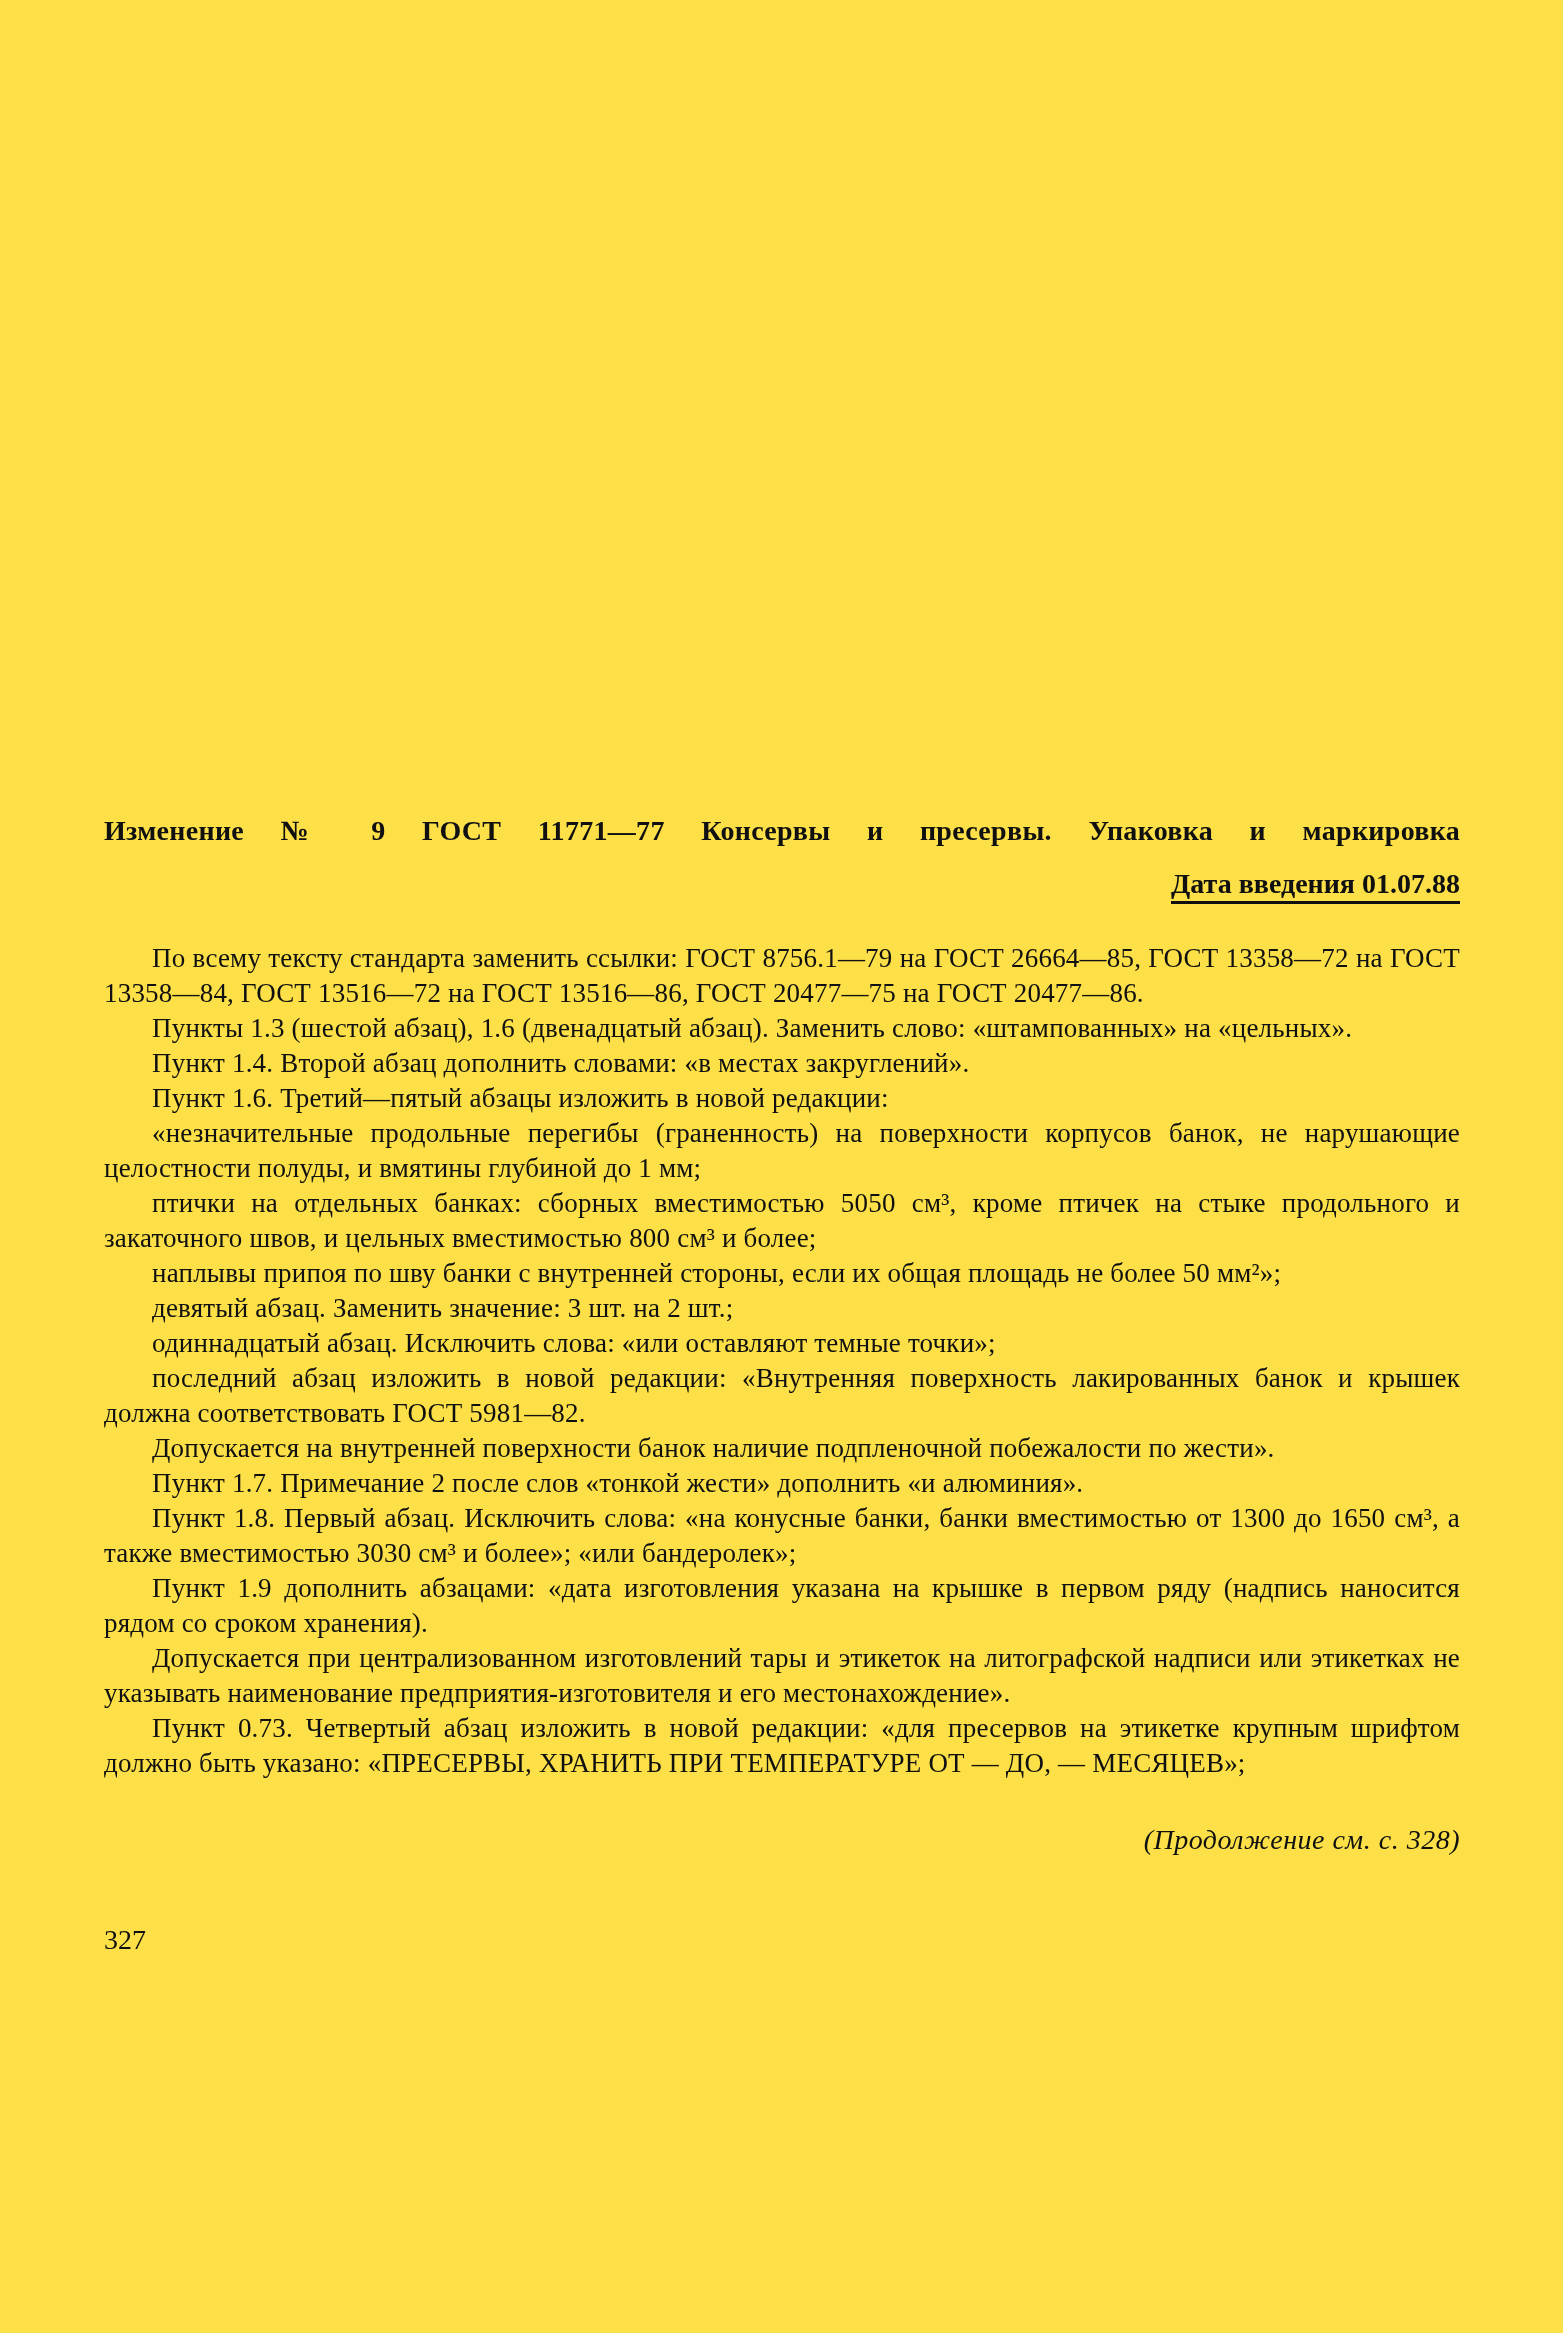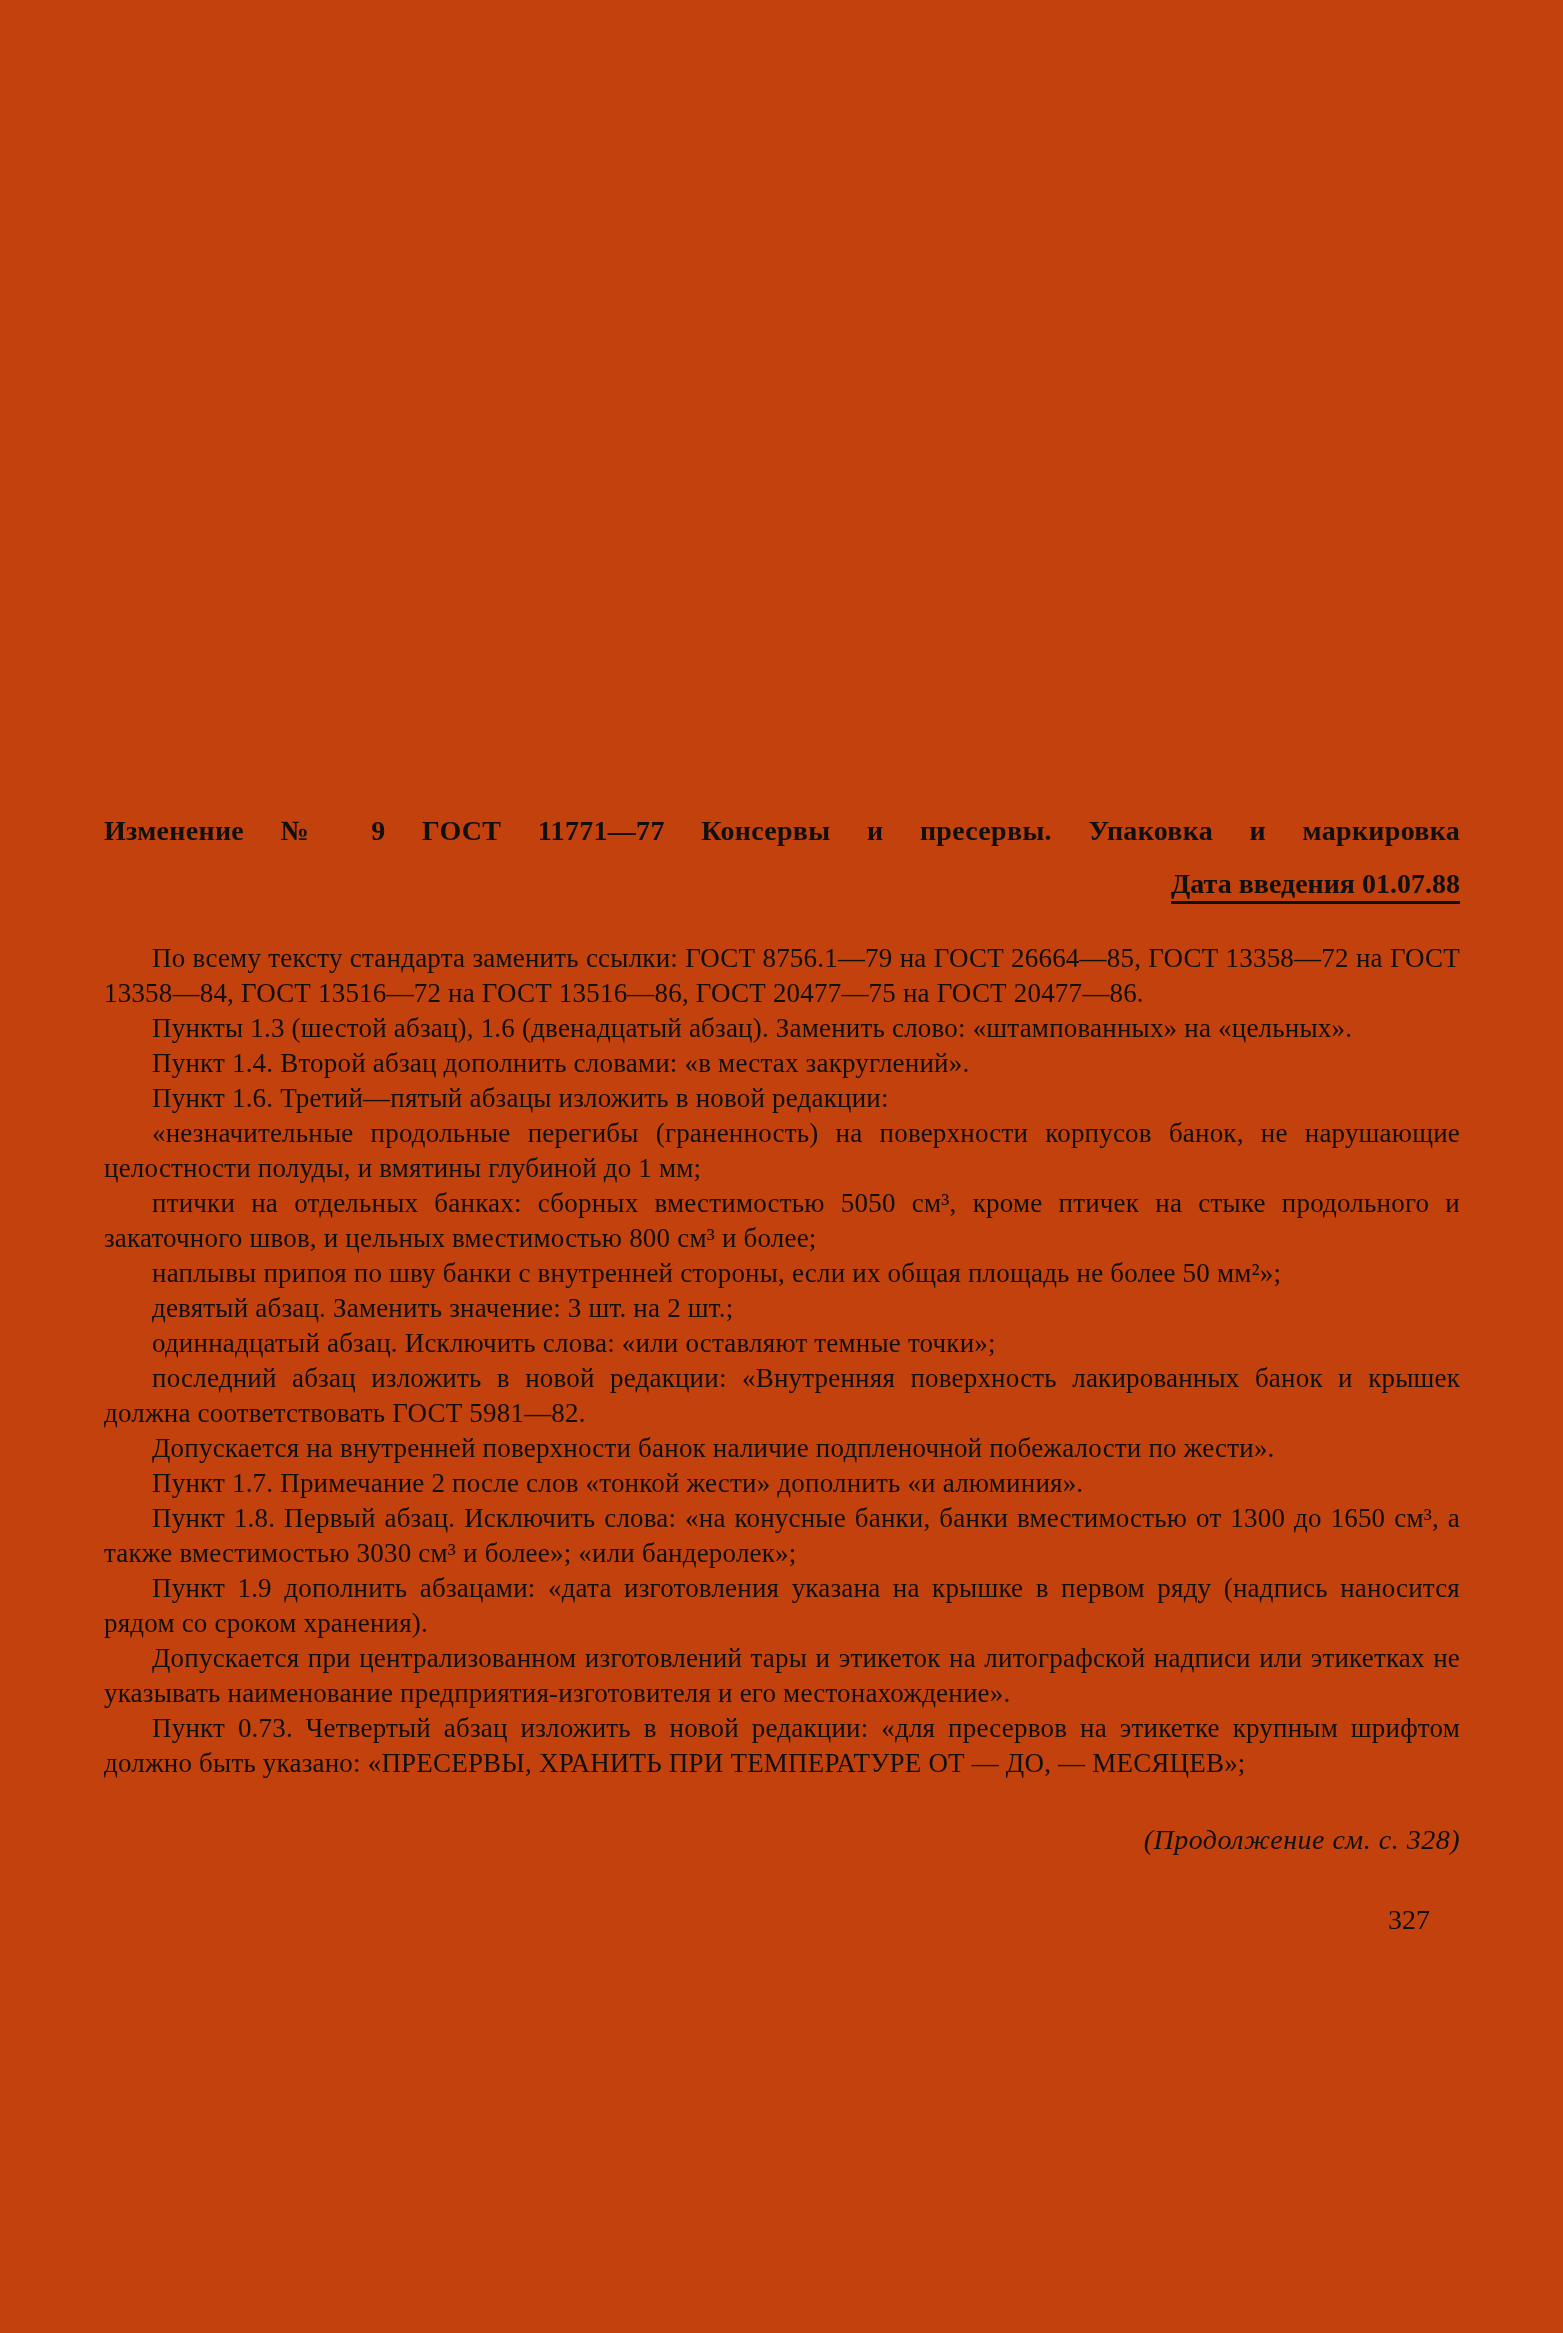--- a/index.html
+++ b/index.html
@@ -1,21 +1,21 @@
 <!DOCTYPE html>
 <html style="font-size:15px"><head>
 <meta charset="utf-8">
 <style>
   * { margin: 0; padding: 0; box-sizing: border-box; }
   html, body { background: #9a9a9a; }
   .page {
     position: relative;
     width: 1563px;
     height: 2333px;
-    background: #c2410c;
+    background: #fde047;
     font-family: "Liberation Serif", "DejaVu Serif", serif;
     color: #101010;
     margin: 0 auto;
     overflow: hidden;
   }
   .content {
     position: absolute;
     left: 104px;
     top: 811px;
     width: 1356px;
@@ -59,23 +59,22 @@
     margin: 0;
   }
   .continuation {
     margin-top: 43px;
     font-size: 28px;
     font-style: italic;
     text-align: right;
     letter-spacing: 0.5px;
   }
   .page-number {
-    margin-top: 48px;
+    margin-top: 68px;
     font-size: 28px;
-    text-align: right;
     padding-right: 30px;
   }
 </style>
 </head>
 <body>
 
 <div class="page">
   <div class="content">
 
     <div class="doc-title">Изменение № 9 ГОСТ 11771—77 Консервы и пресервы. Упаковка и маркировка</div>

